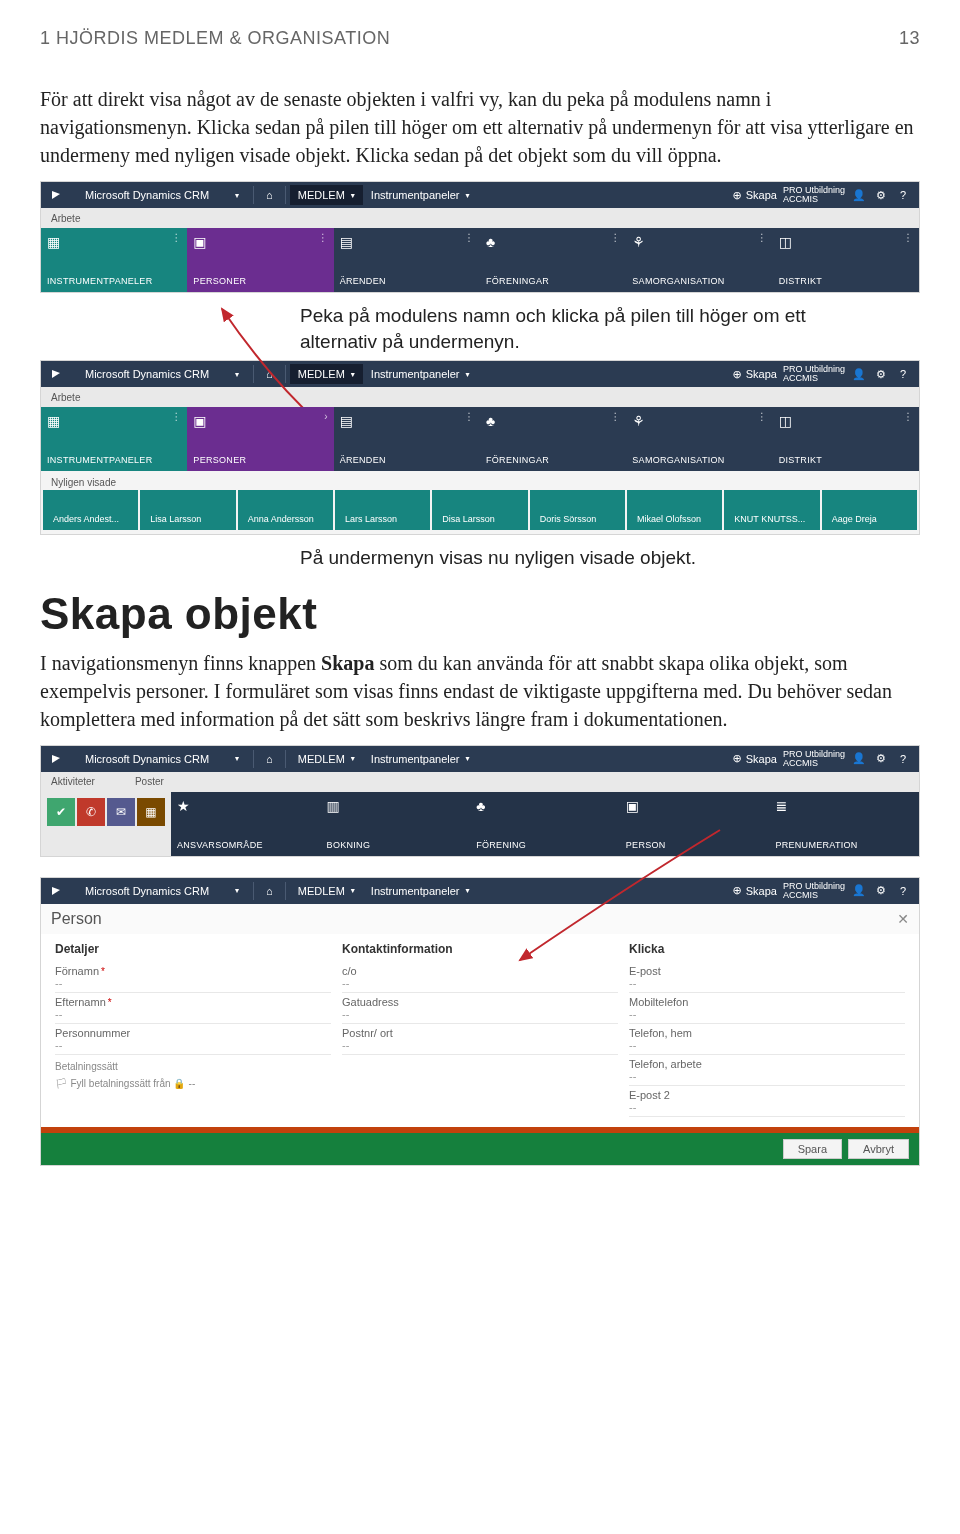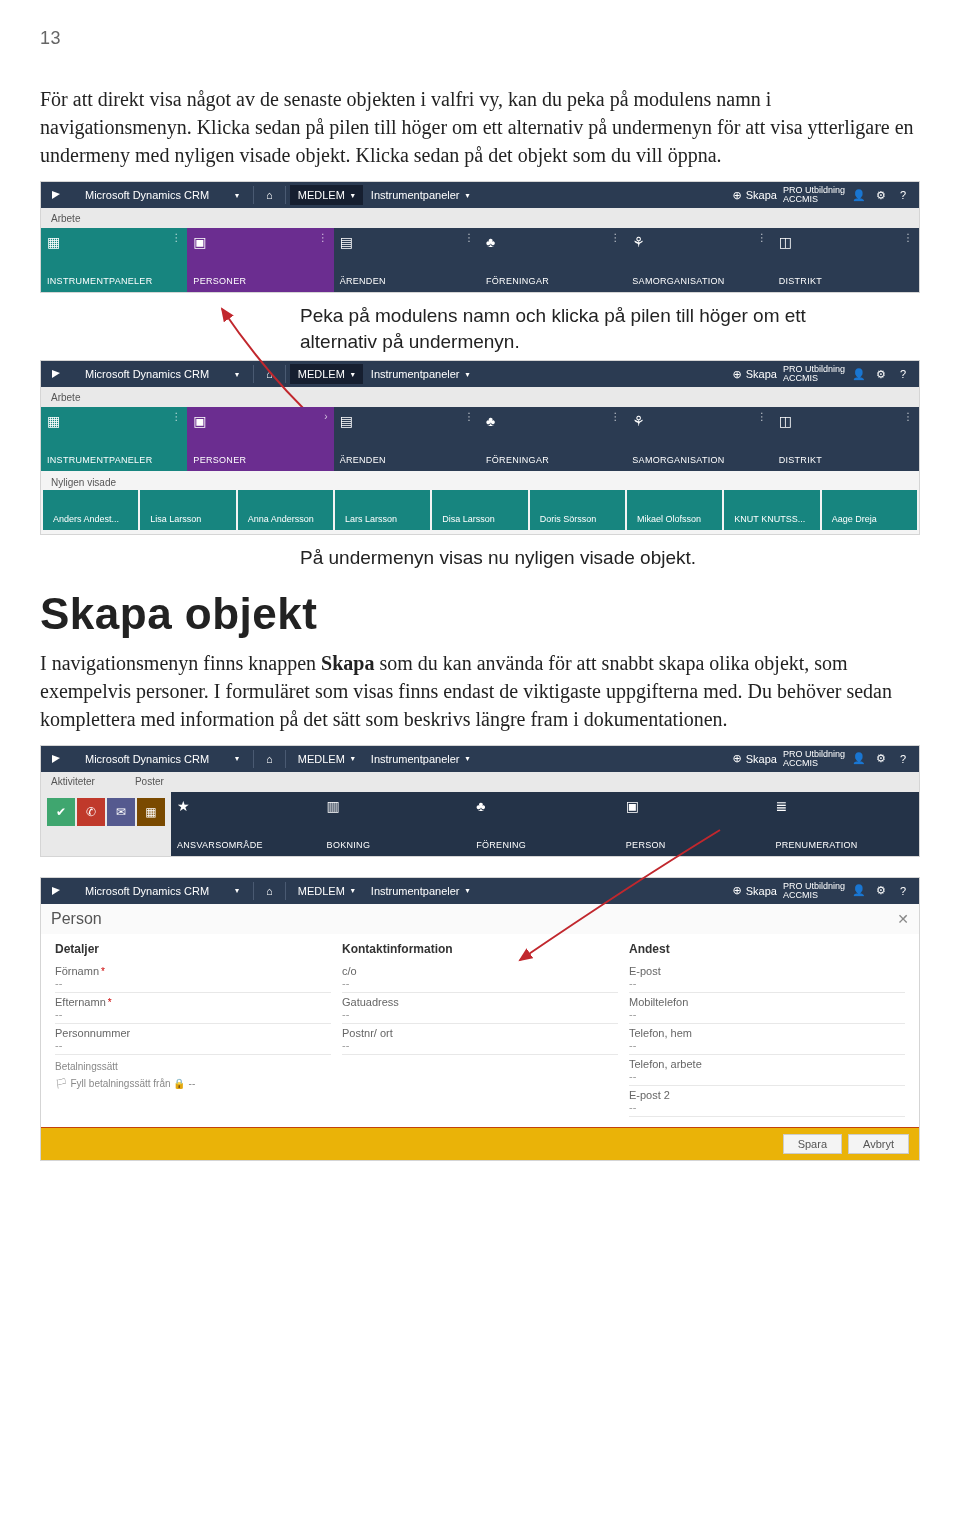--- a/index.html
+++ b/index.html
@@ -46,30 +46,31 @@
 
   
   .form-head{background:#fafafa;padding:6px 10px;font-size:16px;color:#555;display:flex;justify-content:space-between;align-items:center;}
   .form-body{background:#fff;padding:8px 14px 10px;display:flex;gap:11px;font-size:11px;color:#666;}
   .col{flex:1;}
   .col h4{font-size:12px;color:#333;font-weight:600;margin-bottom:6px;}
   .fld{display:flex;justify-content:space-between;border-bottom:1px solid #e8e8e8;padding:3px 0;min-height:18px;flex-direction:column;}
   .fld .lab{color:#666;}
   .fld .req::after{content:"*";color:#c00;margin-left:2px;font-size:10px;}
   .fld .val{color:#999;}
-  .form-foot{display:flex;justify-content:flex-end;gap:6px;padding:6px 10px;background:#eab308;border-top:1px solid #c2410c;}
+  .form-foot{display:flex;justify-content:flex-end;gap:6px;padding:6px 10px;background:#15803d;border-top:6px solid #c2410c;}
   .btn{font-size:11px;padding:3px 14px;background:#f4f4f4;border:1px solid #ccc;color:#555;}
   .lock{font-size:10px;color:#888;margin-top:6px;}
   .chev{font-size:8px;margin-left:2px;}
 </style>
 </head>
 <body>
 
 <div class="page">
   <div class="header-line">
+    <span>1 HJÖRDIS MEDLEM &amp; ORGANISATION</span>
     <span>13</span>
   </div>
 
   <p class="body-text">För att direkt visa något av de senaste objekten i valfri vy, kan du peka på modulens namn i navigationsmenyn. Klicka sedan på pilen till höger om ett alternativ på undermenyn för att visa ytterligare en undermeny med nyligen visade objekt. Klicka sedan på det objekt som du vill öppna.</p>
 
   <div class="wrap">
     <div class="crm">
       <div class="topbar">
         <div class="brand">
           <svg viewBox="0 0 10 10">
@@ -381,21 +382,21 @@
         <div class="fld">
             <span class="lab">Gatuadress</span>
             <span class="val">--</span>
           </div>
         <div class="fld">
             <span class="lab">Postnr/ ort</span>
             <span class="val">--</span>
           </div>
       </div>
       <div class="col">
-        <h4>Andest</h4>
+        <h4>Klicka</h4>
         <div class="fld">
             <span class="lab">E-post</span>
             <span class="val">--</span>
           </div>
         <div class="fld">
             <span class="lab">Mobiltelefon</span>
             <span class="val">--</span>
           </div>
         <div class="fld">
             <span class="lab">Telefon, hem</span>

